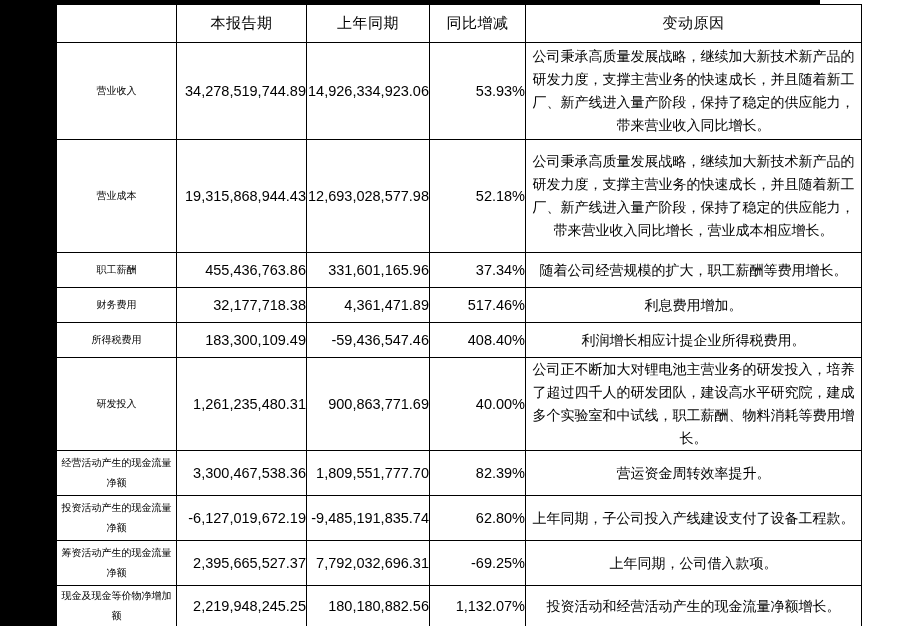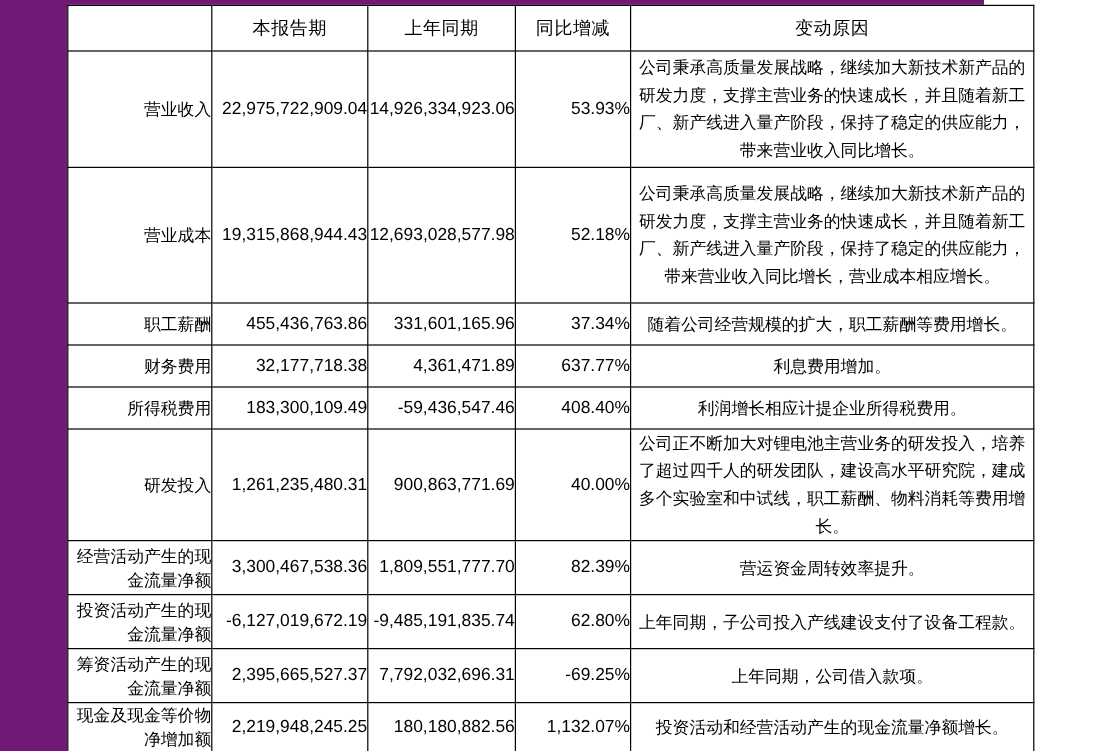--- a/index.html
+++ b/index.html
@@ -11,21 +11,21 @@
     width: 916px;
     height: 626px;
     font-family: "Liberation Sans", sans-serif;
     color: #000000;
     overflow: hidden;
   }
   #page {
     position: relative;
     width: 820px;
     height: 626px;
-    background: #701a75;
+    background: #000000;
     box-sizing: border-box;
   }
   .table-wrap {
     position: absolute;
     left: 56px;
     top: 4px;
     width: 805px;
   }
   table.fin {
     border-collapse: collapse;
@@ -45,23 +45,23 @@
   col.c-chg { width: 96px; }
   col.c-reason { width: 336px; }
 
   thead td {
     text-align: center;
     font-size: 15px;
     height: 37px;
     letter-spacing: 0.5px;
   }
   td.label {
-    text-align: right;
+    text-align: center;
     padding: 6px 0 6px 9px;
-    font-size: 14px;
+    font-size: 10px;
     line-height: 20px;
   }
   td.num {
     text-align: right;
     padding: 6px 9px 6px 4px;
     font-size: 14.5px;
     line-height: 20px;
   }
   td.reason {
     text-align: center;
@@ -95,21 +95,21 @@
           <td class="empty-head"></td>
           <td>本报告期</td>
           <td>上年同期</td>
           <td>同比增减</td>
           <td>变动原因</td>
         </tr>
       </thead>
       <tbody>
         <tr class="row-tall">
           <td class="label">营业收入</td>
-          <td class="num">22,975,722,909.04</td>
+          <td class="num">34,278,519,744.89</td>
           <td class="num">14,926,334,923.06</td>
           <td class="num">53.93%</td>
           <td class="reason">公司秉承高质量发展战略，继续加大新技术新产品的研发力度，支撑主营业务的快速成长，并且随着新工厂、新产线进入量产阶段，保持了稳定的供应能力，带来营业收入同比增长。</td>
         </tr>
         <tr class="row-tall2">
           <td class="label">营业成本</td>
           <td class="num">19,315,868,944.43</td>
           <td class="num">12,693,028,577.98</td>
           <td class="num">52.18%</td>
           <td class="reason">公司秉承高质量发展战略，继续加大新技术新产品的研发力度，支撑主营业务的快速成长，并且随着新工厂、新产线进入量产阶段，保持了稳定的供应能力，带来营业收入同比增长，营业成本相应增长。</td>
@@ -118,21 +118,21 @@
           <td class="label">职工薪酬</td>
           <td class="num">455,436,763.86</td>
           <td class="num">331,601,165.96</td>
           <td class="num">37.34%</td>
           <td class="reason">随着公司经营规模的扩大，职工薪酬等费用增长。</td>
         </tr>
         <tr class="row-s">
           <td class="label">财务费用</td>
           <td class="num">32,177,718.38</td>
           <td class="num">4,361,471.89</td>
-          <td class="num">637.77%</td>
+          <td class="num">517.46%</td>
           <td class="reason">利息费用增加。</td>
         </tr>
         <tr class="row-s">
           <td class="label">所得税费用</td>
           <td class="num">183,300,109.49</td>
           <td class="num">-59,436,547.46</td>
           <td class="num">408.40%</td>
           <td class="reason">利润增长相应计提企业所得税费用。</td>
         </tr>
         <tr class="row-mid">

